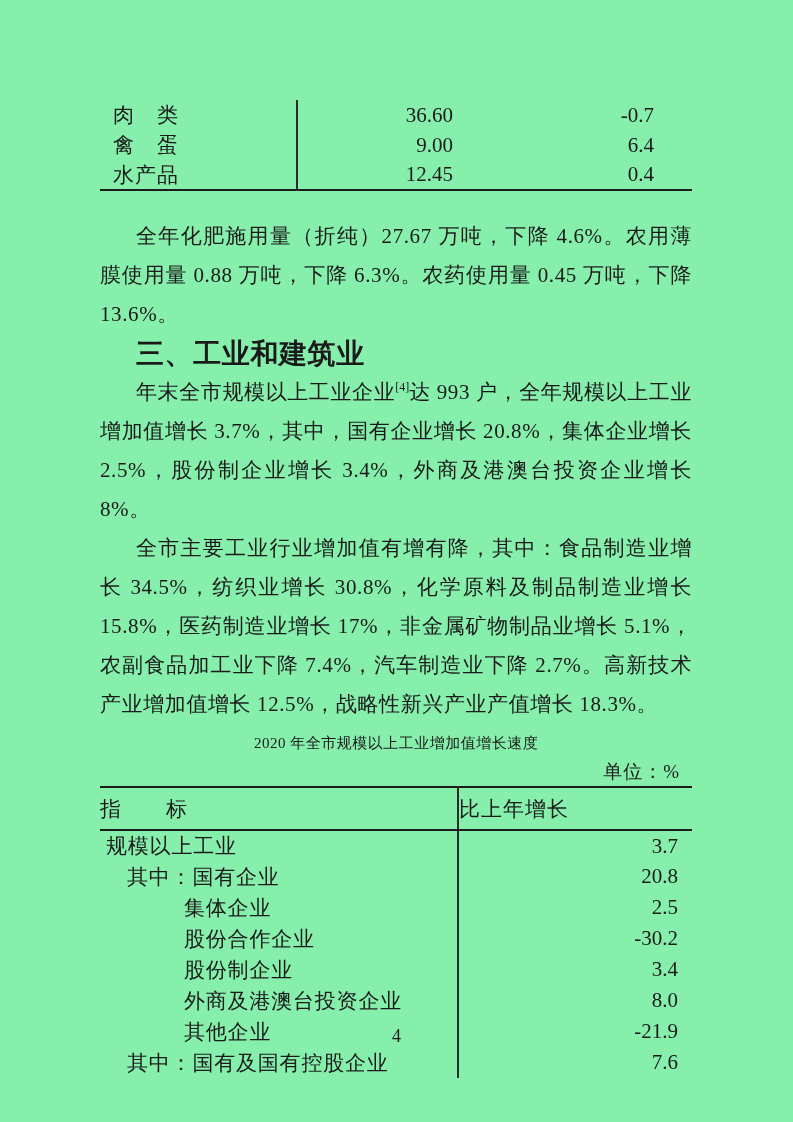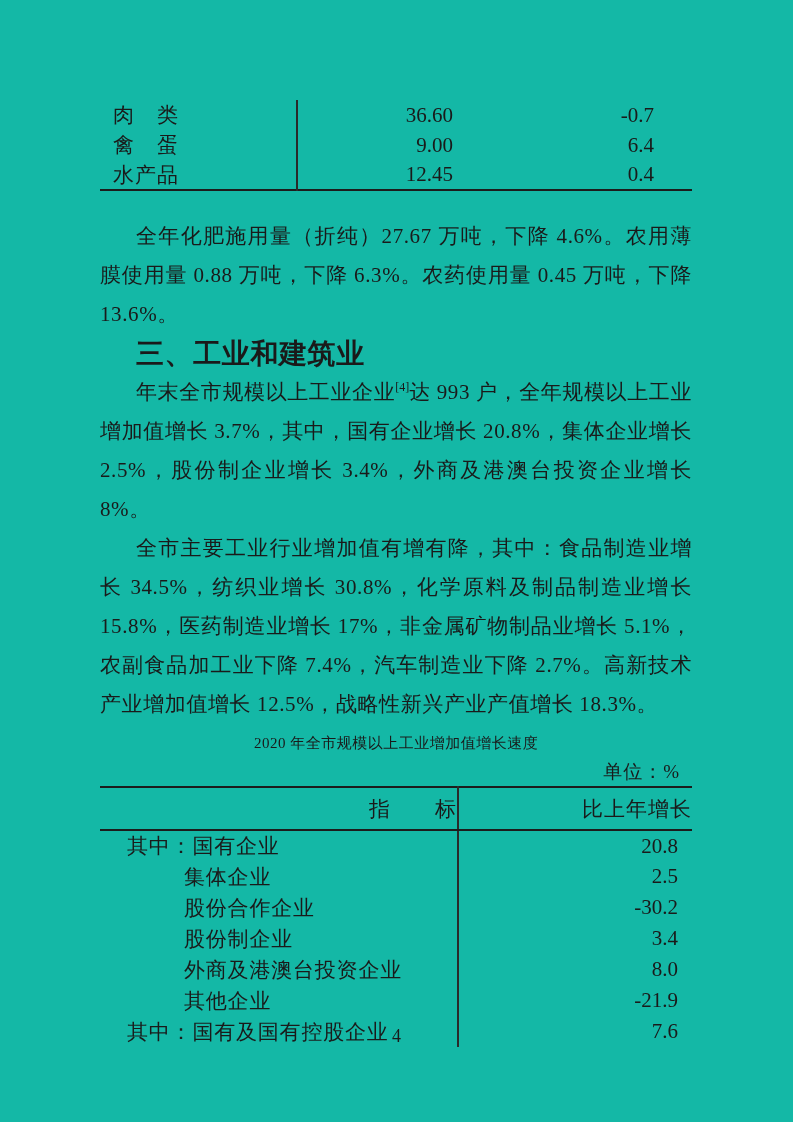--- a/index.html
+++ b/index.html
@@ -1,21 +1,21 @@
 <!DOCTYPE html>
 <html><head>
 <meta charset="utf-8">
 <style>
   * { margin:0; padding:0; box-sizing:border-box; }
   html,body { background:#888; }
   .page {
     position:relative;
     width:793px; height:1122px;
     margin:0 auto;
-    background:#14b8a6;
+    background:#86efac;
     color:#1a1a1a;
     font-family:"Liberation Serif","DejaVu Serif",serif;
     overflow:hidden;
   }
   .content {
     position:absolute;
     left:100px; top:100px;
     width:592px;
   }
 
@@ -67,21 +67,21 @@
     letter-spacing:1px;
   }
   table.t2 {
     width:100%;
     border-collapse:collapse;
     table-layout:fixed;
     border-top:2.5px solid #1c1c1c;
   }
   .t2 td { font-size:21px; vertical-align:middle; white-space:nowrap; }
   .t2 .col1 { width:358px; border-right:2px solid #2a2a2a; }
-  .t2 tr.head td { height:43px; text-align:right; border-bottom:2.5px solid #1c1c1c; letter-spacing:1px; }
+  .t2 tr.head td { height:43px; text-align:left; border-bottom:2.5px solid #1c1c1c; letter-spacing:1px; }
   .t2 tr.row td { height:31px; }
   .t2 .val { text-align:right; padding-right:14px; }
   .t2 .ind0 { padding-left:6px; letter-spacing:0.8px; }
   .t2 .ind1 { padding-left:27px; letter-spacing:0.8px; }
   .t2 .ind2 { padding-left:84px; letter-spacing:0.8px; }
 
   .page-number {
     position:absolute;
     left:0; right:0;
     top:1026px;
@@ -126,20 +126,24 @@
     <div class="t2-title">2020 年全市规模以上工业增加值增长速度</div>
     <div class="t2-unit">单位：%</div>
 
     <table class="t2">
       <tbody>
         <tr class="head">
           <td class="col1">指　　标</td>
           <td>比上年增长</td>
         </tr>
         <tr class="row">
+          <td class="col1 ind0">规模以上工业</td>
+          <td class="val">3.7</td>
+        </tr>
+        <tr class="row">
           <td class="col1 ind1">其中：国有企业</td>
           <td class="val">20.8</td>
         </tr>
         <tr class="row">
           <td class="col1 ind2">集体企业</td>
           <td class="val">2.5</td>
         </tr>
         <tr class="row">
           <td class="col1 ind2">股份合作企业</td>
           <td class="val">-30.2</td>

